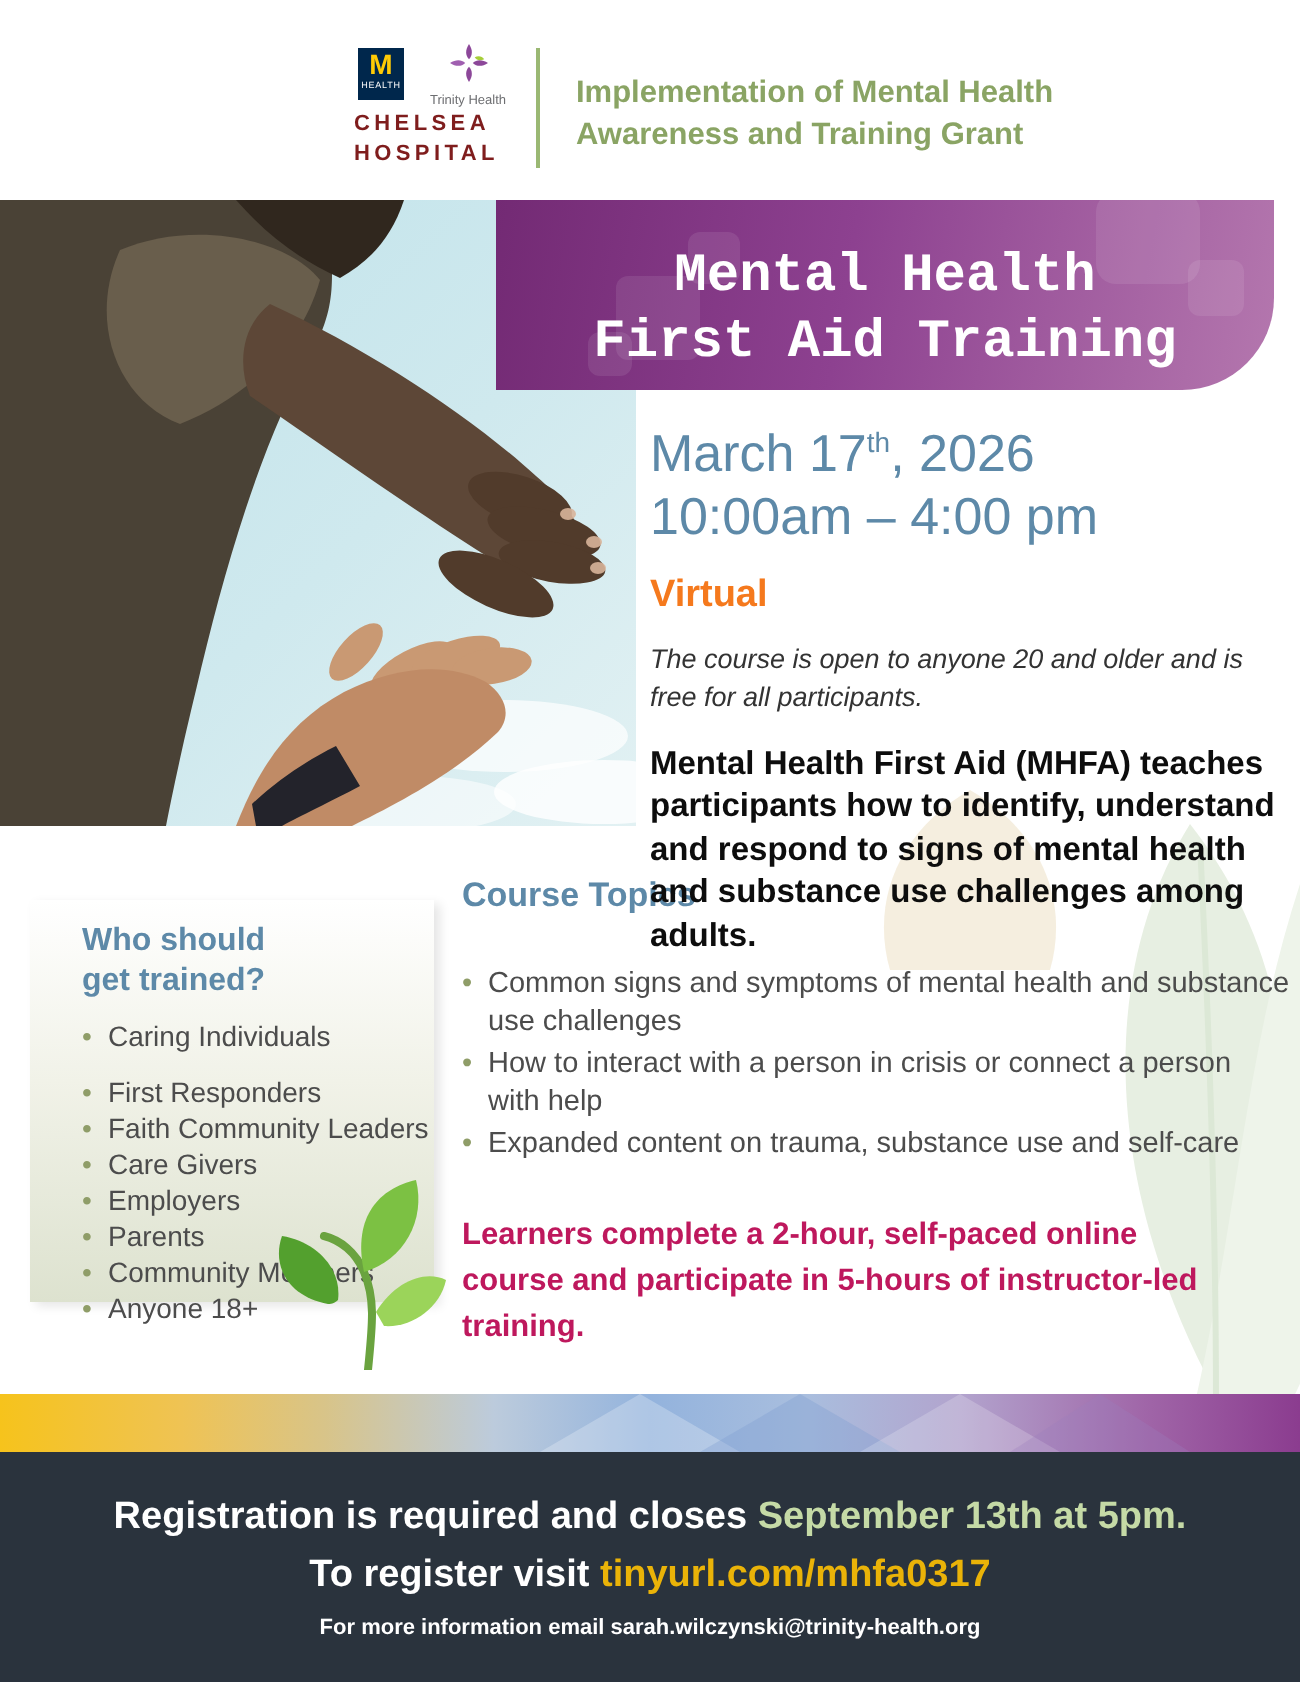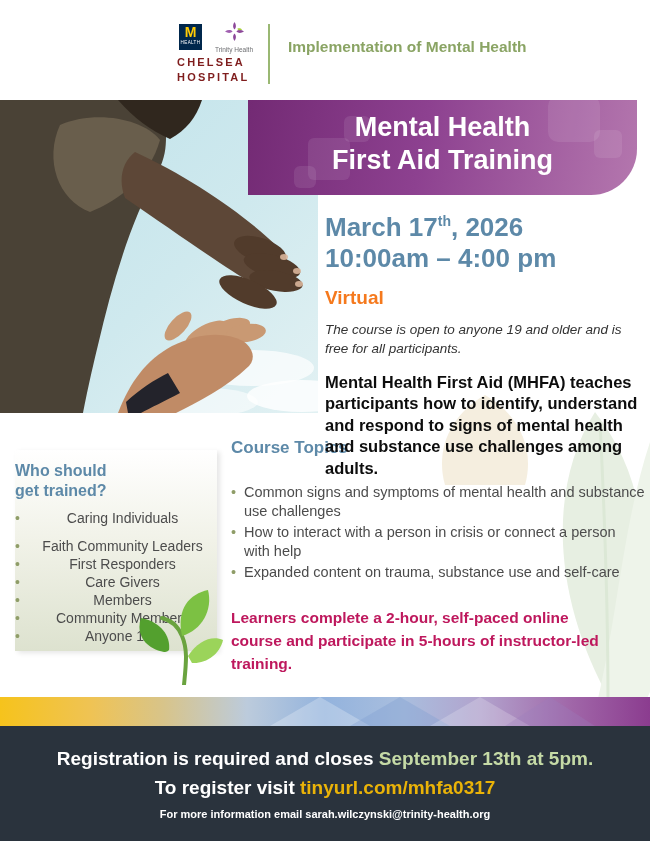--- a/index.html
+++ b/index.html
@@ -18,43 +18,43 @@
   .header-divider { position:absolute; left:268px; top:24px; width:2px; height:60px; background:#9ab873; }
   .grant-title { position:absolute; left:288px; top:36px; font-size:15.5px; font-weight:bold; color:#8aa464; line-height:21px; }
 
   
   .photo { position:absolute; left:0; top:100px; width:318px; height:313px; z-index:1; }
 
   
   .banner { position:absolute; left:248px; top:100px; width:389px; height:95px;
             background:linear-gradient(100deg,#732a74 0%,#8d4190 45%,#b477ae 100%);
             border-bottom-right-radius:46px; z-index:2; }
-  .banner-title { padding-top:11px; text-align:center; color:#ffffff; font-weight:bold; font-size:27px; line-height:33px; position:relative; z-index:1; }
+  .banner-title { padding-top:23px; text-align:center; color:#ffffff; font-weight:bold; font-size:27px; line-height:33px; position:relative; z-index:1;font-family:Liberation Mono, monospace; }
   .deco { position:absolute; background:rgba(255,255,255,0.09); border-radius:6px; }
   .deco1 { left:60px; top:38px; width:42px; height:42px; }
   .deco2 { left:96px; top:16px; width:26px; height:26px; }
   .deco3 { left:46px; top:66px; width:22px; height:22px; }
   .deco4 { left:300px; top:-4px; width:52px; height:46px; border-radius:10px; }
   .deco5 { left:346px; top:30px; width:28px; height:28px; }
 
   
   .info { position:absolute; left:325px; top:206px; width:320px; z-index:2; }
-  .date-line { color:#5d89a8; font-weight:bold; font-size:26px; line-height:31px; }
+  .date-line { color:#5d89a8; font-weight:normal; font-size:26px; line-height:31px; }
   .date-line sup { font-size:14px; }
   .virtual { margin-top:13px; color:#f5791d; font-weight:bold; font-size:19px; }
   .note { margin-top:11px; font-style:italic; font-size:13.5px; color:#333333; line-height:19.5px; width:316px; }
   .desc { margin-top:13px; font-weight:bold; font-size:16.5px; color:#0d0d0d; line-height:21.5px; width:320px; }
 
   
   .who-box { position:absolute; left:15px; top:450px; width:202px; height:201px;
              background:linear-gradient(180deg,#ffffff 0%,#f1f2e8 45%,#dde2cf 100%);
-             box-shadow:3px 2px 5px rgba(0,0,0,0.10); padding:11px 0 0 0; z-index:1; }
+             box-shadow:3px 2px 5px rgba(0,0,0,0.10); padding:11px 0 0 26px; z-index:1; }
   .who-heading { color:#5d89a8; font-weight:bold; font-size:16px; line-height:20px; }
   .who-list { list-style:none; margin-top:9px; font-size:14px; color:#4c4c4c; }
-  .who-list li { padding-left:13px; position:relative; line-height:17px; margin-top:1px;text-align:center; }
+  .who-list li { padding-left:13px; position:relative; line-height:17px; margin-top:1px; }
   .who-list li::before { content:"\2022"; color:#8f9d68; position:absolute; left:0; }
   .who-list li:first-child { margin-bottom:11px; }
 
   
   .topics { position:absolute; left:231px; top:438px; width:414px; z-index:1; }
   .topics-heading { color:#5d89a8; font-weight:bold; font-size:17px; }
   .topics-list { list-style:none; margin-top:25px; font-size:14.5px; color:#4c4c4c; }
   .topics-list li { padding-left:13px; position:relative; line-height:18.5px; margin-bottom:3px; }
   .topics-list li::before { content:"\2022"; color:#8f9d68; position:absolute; left:0; }
   .learners { margin-top:24px; color:#be185d; font-weight:bold; font-size:15.5px; line-height:23px; width:392px; }
@@ -99,20 +99,21 @@
         <span class="trinity-label">Trinity Health</span>
       </div>
       <div class="hospital-name">
         <div>CHELSEA</div>
         <div>HOSPITAL</div>
       </div>
     </div>
     <div class="header-divider"></div>
     <div class="grant-title">
       <div>Implementation of Mental Health</div>
+      <div>Awareness and Training Grant</div>
     </div>
   </div>
 
   <div class="photo">
     <svg width="318" height="313" viewBox="0 0 318 313">
       <defs>
         <linearGradient id="sky" x1="0" y1="0" x2="1" y2="1">
           <stop offset="0" stop-color="#bfe2ea"></stop>
           <stop offset="0.55" stop-color="#cfe9ee"></stop>
           <stop offset="1" stop-color="#e2f1f3"></stop>
@@ -171,35 +172,36 @@
       <path d="M95,0 C150,70 162,170 112,292 C55,192 45,80 95,0 Z" fill="#e7efe2"></path>
       <path d="M150,30 C190,120 186,215 140,300 L95,300 C118,205 122,115 150,30 Z" fill="#eef4ea"></path>
       <path d="M100,10 C105,110 108,200 108,290" stroke="#dce8d6" stroke-width="3" fill="none"></path>
     </svg>
   </div>
 
   <div class="info">
     <div class="date-line"><span>March 17</span><sup>th</sup><span>, 2026</span></div>
     <div class="date-line">10:00am – 4:00 pm</div>
     <div class="virtual">Virtual</div>
-    <div class="note">The course is open to anyone 19 and older and is free for all participants.</div>
+    <div class="note">The course is open to anyone 20 and older and is free for all participants.</div>
     <div class="desc">Mental Health First Aid (MHFA) teaches participants how to identify, understand and respond to signs of mental health and substance use challenges among adults.</div>
   </div>
 
   <div class="who-box">
     <div class="who-heading">
       <div>Who should</div>
       <div>get trained?</div>
     </div>
     <ul class="who-list">
       <li>Caring Individuals</li>
+      <li>First Responders</li>
       <li>Faith Community Leaders</li>
-      <li>First Responders</li>
       <li>Care Givers</li>
-      <li>Members</li>
+      <li>Employers</li>
+      <li>Parents</li>
       <li>Community Members</li>
       <li>Anyone 18+</li>
     </ul>
   </div>
 
   <div class="sprout">
     <svg width="85" height="95" viewBox="0 0 85 95">
       <path d="M46,95 C48,74 50,60 44,46 C40,36 32,30 24,28" stroke="#6aa33f" stroke-width="4" fill="none" stroke-linecap="round"></path>
       <path d="M44,46 C38,18 52,4 70,0 C75,20 64,40 44,46 Z" fill="#7cc143"></path>
       <path d="M26,62 C5,58 -2,42 3,28 C21,31 33,45 31,60 C29,62 27,62 26,62 Z" fill="#53a02e"></path>

